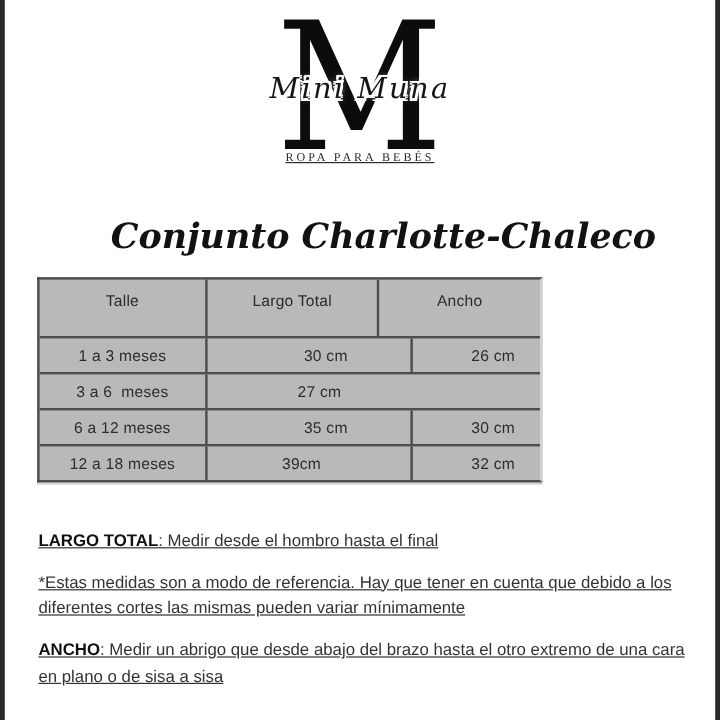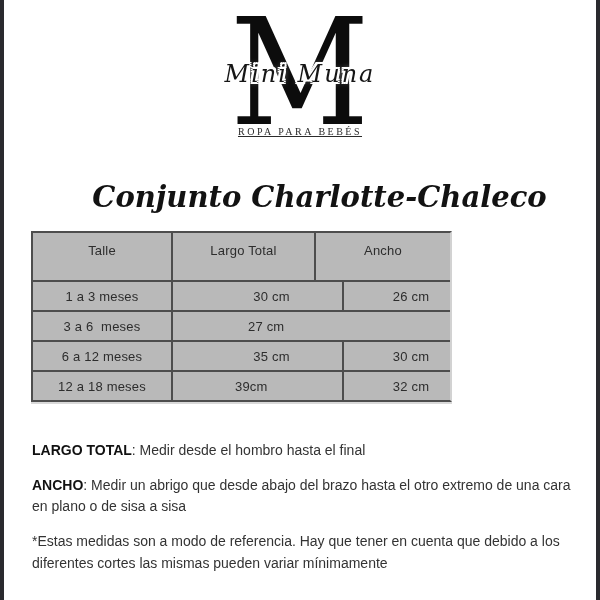--- a/index.html
+++ b/index.html
@@ -95,21 +95,21 @@
   .c2 { width: 143px; border-right: 2px solid #4d4d4d; }
   .c3 { flex: 1; }
 
   
   .notes {
     margin: 38px 28px 0 32px;
     font-size: 14px;
     line-height: 1.55;
     color: #333333;
   }
-  .notes p { margin-bottom: 13px; }
+  .notes p { margin-bottom: 13px; text-decoration: underline; }
   .notes b { color: #111111; }
 </style>
 </head>
 <body>
 
 <div class="edge-bar left"></div>
 <div class="edge-bar right"></div>
 
 <header class="logo">
   <div class="monogram">M</div>
@@ -143,15 +143,15 @@
       <div class="trow tdata">
         <div class="cell c1">12 a 18 meses</div>
         <div class="cell c2" style="justify-content: flex-start; padding-left: 34px;">39cm</div>
         <div class="cell c3">32 cm</div>
       </div>
     </div>
 </section>
 
 <section class="notes">
   <p><b>LARGO TOTAL</b><span>: Medir desde el hombro hasta el final</span></p>
+  <p>*Estas medidas son a modo de referencia. Hay que tener en cuenta que debido a los diferentes cortes las mismas pueden variar mínimamente</p>
   <p><b>ANCHO</b><span>: Medir un abrigo que desde abajo del brazo hasta el otro extremo de una cara en plano o de sisa a sisa</span></p>
-  <p>*Estas medidas son a modo de referencia. Hay que tener en cuenta que debido a los diferentes cortes las mismas pueden variar mínimamente</p>
 </section>
 
 </body></html>

